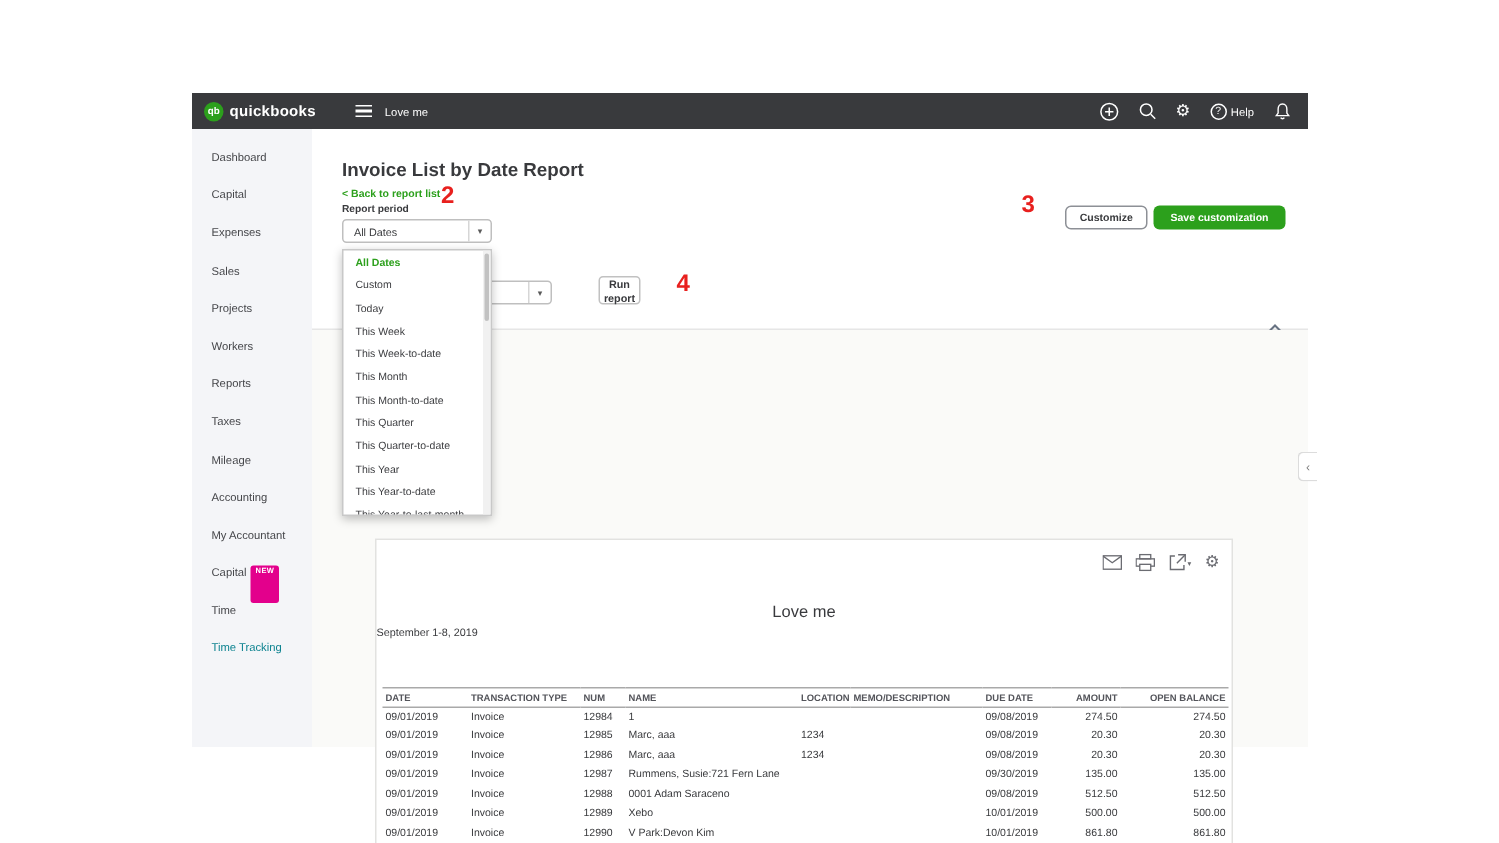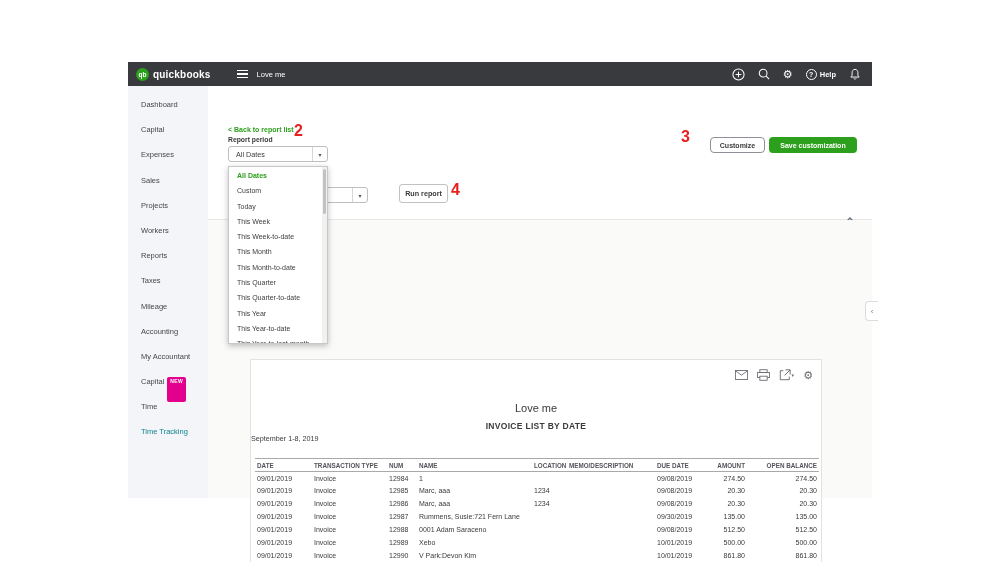--- a/index.html
+++ b/index.html
@@ -10,21 +10,21 @@
 
   
   .topbar { position:absolute; left:0; top:0; right:0; height:24px; background:#393a3d; display:flex; align-items:center; }
   .logo-circle { width:13px; height:13px; border-radius:50%; background:#2ca01c; color:#fff; font-size:6.5px; font-weight:bold; display:flex; align-items:center; justify-content:center; margin-left:8px; flex:none; }
   .brand-text { color:#fff; font-size:10px; font-weight:700; margin-left:4px; letter-spacing:.2px; }
   .hamburger { width:11px; margin-left:26px; cursor:pointer; display:flex; flex-direction:column; gap:2px; }
   .hamburger i { display:block; height:1.5px; background:#fff; }
   .company { color:#fff; font-size:7.5px; margin-left:9px; }
   .tb-right { margin-left:auto; display:flex; align-items:center; gap:13px; margin-right:11px; }
   .tb-icon { display:flex; align-items:center; color:#fff; cursor:pointer; }
-  .help-group { display:flex; align-items:center; gap:3px; color:#fff; cursor:pointer;font-weight:bold; }
+  .help-group { display:flex; align-items:center; gap:3px; color:#fff; cursor:pointer; }
   .qmark { width:11px; height:11px; border:1px solid #fff; border-radius:50%; font-size:7px; display:flex; align-items:center; justify-content:center; }
   .help-label { font-size:7.5px; }
   .gear-glyph { font-size:11px; line-height:1; color:#fff; }
 
   
   .sidebar { position:absolute; left:0; top:24px; width:80px; bottom:0; background:#f4f5f8; padding-top:14px; }
   .sb-item { height:25.2px; display:flex; padding-left:13px; font-size:7.5px; color:#45464a; gap:3px; cursor:pointer; white-space:nowrap; }
   .sb-item.active { color:#0d8390; }
   .sb-badge { background:#e3008c; color:#fff; font-size:5px; font-weight:bold; padding:1px 3px; border-radius:2px; letter-spacing:.3px; }
 
@@ -33,21 +33,21 @@
   .page-title { position:absolute; left:20px; top:20px; font-size:12.5px; font-weight:700; color:#393a3d; }
   .back-link { position:absolute; left:20px; top:40px; font-size:7px; font-weight:600; color:#2ca01c; cursor:pointer; text-decoration:none; }
   .rp-label { position:absolute; left:20px; top:50px; font-size:6.8px; font-weight:600; color:#393a3d; }
 
   .select { position:absolute; height:16px; background:#fff; border:1px solid #bfbfbf; border-radius:3px; display:flex; align-items:center; font-size:7.2px; color:#393a3d; cursor:pointer; }
   .select .sel-text { padding-left:7px; flex:1; white-space:nowrap; overflow:hidden; }
   .select .chev { width:15px; height:100%; border-left:1px solid #d6d6d6; display:flex; align-items:center; justify-content:center; font-size:6px; color:#5a5a5a; flex:none; }
   .period-select { left:20px; top:60px; width:100px; z-index:10; }
   .select2 { left:104px; top:101px; width:56px; z-index:1; }
 
-  .run-btn { position:absolute; left:191px; top:98px; width:49px; height:19px; background:#fff; border:1px solid #c1c1c1; border-radius:3px; font-size:7.2px; font-weight:600; color:#393a3d; font-family:inherit; cursor:pointer; }
+  .run-btn { position:absolute; left:191px; top:98px; width:28px; height:19px; background:#fff; border:1px solid #c1c1c1; border-radius:3px; font-size:7.2px; font-weight:600; color:#393a3d; font-family:inherit; cursor:pointer; }
   .customize-btn { position:absolute; left:502px; top:51px; width:55px; height:16px; background:#fff; border:1px solid #8d9096; border-radius:4px; font-size:7px; font-weight:600; color:#393a3d; font-family:inherit; cursor:pointer; }
   .savecust-btn { position:absolute; left:561px; top:51px; width:88px; height:16px; background:#2ca01c; border:none; border-radius:4px; font-size:7px; font-weight:600; color:#fff; font-family:inherit; cursor:pointer; }
 
   .annotation { position:absolute; font-size:16px; font-weight:700; color:#e8201e; z-index:60; line-height:1; }
   .a2 { left:86px; top:37px; }
   .a3 { left:473px; top:43px; }
   .a4 { left:243px; top:96px; }
 
   .divider { position:absolute; left:0; right:0; top:133px; height:1px; background:#e6e6e6; }
   .collapse-caret { position:absolute; right:17px; top:123px; cursor:pointer; }
@@ -165,20 +165,21 @@
         <div class="sb-item">
           <span>Time</span>
         </div>
         <div class="sb-item active">
           <span>Time Tracking</span>
         </div>
       </div>
   </nav>
 
   <main class="main">
+    <h1 class="page-title">Invoice List by Date Report</h1>
     <a class="back-link">
       <span>&lt;</span>
       <span>Back to report list</span>
     </a>
     <div class="rp-label">Report period</div>
 
     <div class="select period-select">
       <span class="sel-text">All Dates</span>
       <span class="chev">▾</span>
     </div>
@@ -224,21 +225,20 @@
                 <path d="M5 2 H1.5 V12.5 H12 V9" fill="none" stroke="#6b6c72" stroke-width="1.1"></path>
                 <path d="M7.5 1 H13 V6.5" fill="none" stroke="#6b6c72" stroke-width="1.1"></path>
                 <line x1="13" y1="1" x2="6.5" y2="7.5" stroke="#6b6c72" stroke-width="1.1"></line>
               </svg>
             <span class="export-caret">▾</span>
           </span>
           <span class="tool gear-gray">⚙</span>
         </div>
 
         <div class="rpt-company">Love me</div>
-        <div class="rpt-title">INVOICE LIST BY DATE</div>
         <div class="rpt-subtitle">September 1-8, 2019</div>
 
         <div class="tbl-wrap">
           <table class="rpt">
             <colgroup>
               <col style="width:57px">
                 <col style="width:75px">
                 <col style="width:30px">
               <col style="width:115px">
                 <col style="width:35px">

